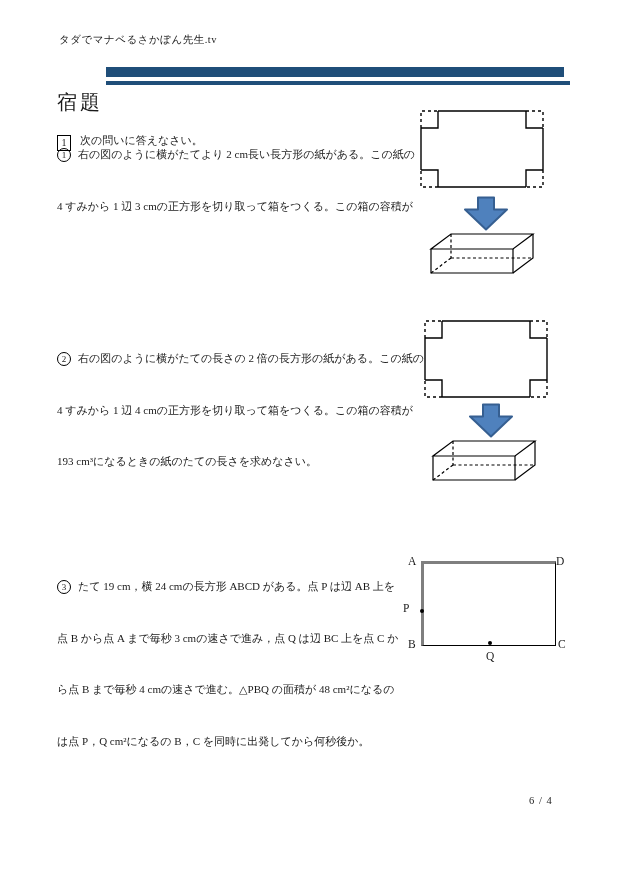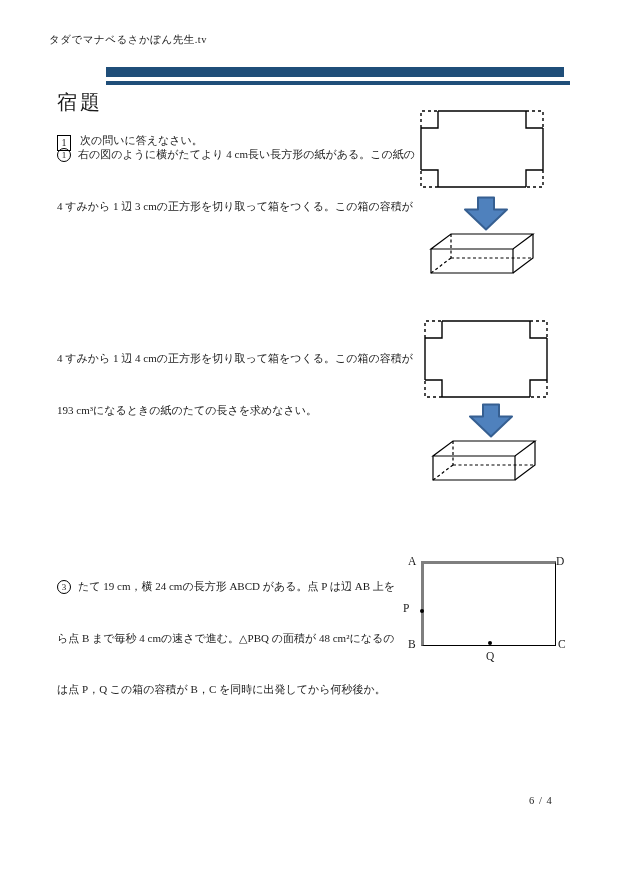--- a/index.html
+++ b/index.html
@@ -2,21 +2,21 @@
 <html><head>
 <meta charset="utf-8">
 <style>
   html,body{margin:0;padding:0;}
   body{
     width:620px;height:877px;background:#ffffff;position:relative;
     font-family:"Liberation Serif","DejaVu Serif",serif;color:#1a1a1a;
     overflow:hidden;
   }
   .abs{position:absolute;}
-  .site-title{left:49px;top:33px;font-size:10.5px;letter-spacing:0.5px;text-align:center;}
+  .site-title{left:59px;top:33px;font-size:10.5px;letter-spacing:0.5px;text-align:center;}
   .page-title{left:57px;top:57px;font-size:20px;letter-spacing:3px;margin-top:32px;}
   .bar-thick{left:106px;top:67px;width:458px;height:10px;background:#1f4e79;}
   .bar-thin{left:106px;top:81px;width:464px;height:4px;background:#1f4e79;}
   .tline{font-size:11px;line-height:20.5px;white-space:nowrap;margin-top:31px;}
   .para{position:absolute;left:57px;}
   .marker-box{
     display:inline-block;width:12px;height:14px;border:1px solid #000;
     font-size:10px;line-height:14px;text-align:center;margin-right:9px;
     vertical-align:-2px;
   }
@@ -42,21 +42,21 @@
 <div class="abs site-title">タダでマナベるさかぽん先生.tv</div>
 <div class="abs page-title">宿題</div>
 <div class="abs bar-thick"></div>
 <div class="abs bar-thin"></div>
 
 <div class="abs tline" style="left:57px;top:99px;">
   <span class="marker-box">1</span><span>次の問いに答えなさい。</span>
 </div>
 
 <div class="para" style="top:113px;">
-  <div class="tline"><span class="marker-circle">1</span><span>右の図のように横がたてより 4 cm長い長方形の紙がある。この紙の</span></div>
+  <div class="tline"><span class="marker-circle">1</span><span>右の図のように横がたてより 2 cm長い長方形の紙がある。この紙の</span></div>
   <div class="tline">4 すみから 1 辺 3 cmの正方形を切り取って箱をつくる。この箱の容積が</div>
 </div>
 
 <div class="diagram" style="left:420px;top:110px;">
   <svg width="124" height="78" viewBox="0 0 124 78" fill="none" stroke="#000" stroke-width="1.4">
     <path d="M18,1 H106 M18,77 H106 M1,18 V60 M123,18 V60"></path>
     <path d="M18,1 V18 H1 M106,1 V18 H123 M18,77 V60 H1 M106,77 V60 H123"></path>
     <path stroke-dasharray="3,3" d="M1,18 V1 H18 M106,1 H123 V18 M123,60 V77 H106 M18,77 H1 V60"></path>
   </svg>
 </div>
@@ -70,20 +70,21 @@
 <div class="diagram" style="left:422px;top:232px;">
   <svg width="122" height="44" viewBox="0 0 122 44" fill="none" stroke="#000" stroke-width="1.2">
     <path d="M29,2 L111,2 L91,17 L9,17 Z"></path>
     <path d="M9,17 L9,41 L91,41 L91,17"></path>
     <path d="M111,2 L111,26 L91,41"></path>
     <path stroke-dasharray="3,2.5" d="M29,2 L29,26 M29,26 L111,26 M9,41 L29,26"></path>
   </svg>
 </div>
 
 <div class="para" style="top:317px;">
+  <div class="tline"><span class="marker-circle">2</span><span>右の図のように横がたての長さの 2 倍の長方形の紙がある。この紙の</span></div>
   <div class="tline">4 すみから 1 辺 4 cmの正方形を切り取って箱をつくる。この箱の容積が</div>
   <div class="tline">193 cm³になるときの紙のたての長さを求めなさい。</div>
 </div>
 
 <div class="diagram" style="left:424px;top:320px;">
   <svg width="124" height="78" viewBox="0 0 124 78" fill="none" stroke="#000" stroke-width="1.4">
     <path d="M18,1 H106 M18,77 H106 M1,18 V60 M123,18 V60"></path>
     <path d="M18,1 V18 H1 M106,1 V18 H123 M18,77 V60 H1 M106,77 V60 H123"></path>
     <path stroke-dasharray="3,3" d="M1,18 V1 H18 M106,1 H123 V18 M123,60 V77 H106 M18,77 H1 V60"></path>
   </svg>
@@ -99,22 +100,23 @@
   <svg width="122" height="44" viewBox="0 0 122 44" fill="none" stroke="#000" stroke-width="1.2">
     <path d="M29,2 L111,2 L91,17 L9,17 Z"></path>
     <path d="M9,17 L9,41 L91,41 L91,17"></path>
     <path d="M111,2 L111,26 L91,41"></path>
     <path stroke-dasharray="3,2.5" d="M29,2 L29,26 M29,26 L111,26 M9,41 L29,26"></path>
   </svg>
 </div>
 
 <div class="para" style="top:545px;">
   <div class="tline"><span class="marker-circle">3</span><span>たて 19 cm，横 24 cmの長方形 ABCD がある。点 P は辺 AB 上を</span></div>
+  <div class="tline">点 B から点 A まで毎秒 3 cmの速さで進み，点 Q は辺 BC 上を点 C か</div>
   <div class="tline">ら点 B まで毎秒 4 cmの速さで進む。△PBQ の面積が 48 cm²になるの</div>
-  <div class="tline">は点 P，Q この箱の容積が B，C を同時に出発してから何秒後か。</div>
+  <div class="tline">は点 P，Q cm²になるの B，C を同時に出発してから何秒後か。</div>
 </div>
 
 <div class="diagram" style="left:400px;top:550px;width:172px;height:115px;">
   <div class="rect-abcd"></div>
   <span class="vlabel" style="left:8px;top:5px;">A</span>
   <span class="vlabel" style="left:156px;top:5px;">D</span>
   <span class="vlabel" style="left:8px;top:88px;">B</span>
   <span class="vlabel" style="left:158px;top:88px;">C</span>
   <span class="vlabel" style="left:3px;top:52px;">P</span>
   <span class="vlabel" style="left:86px;top:100px;">Q</span>

